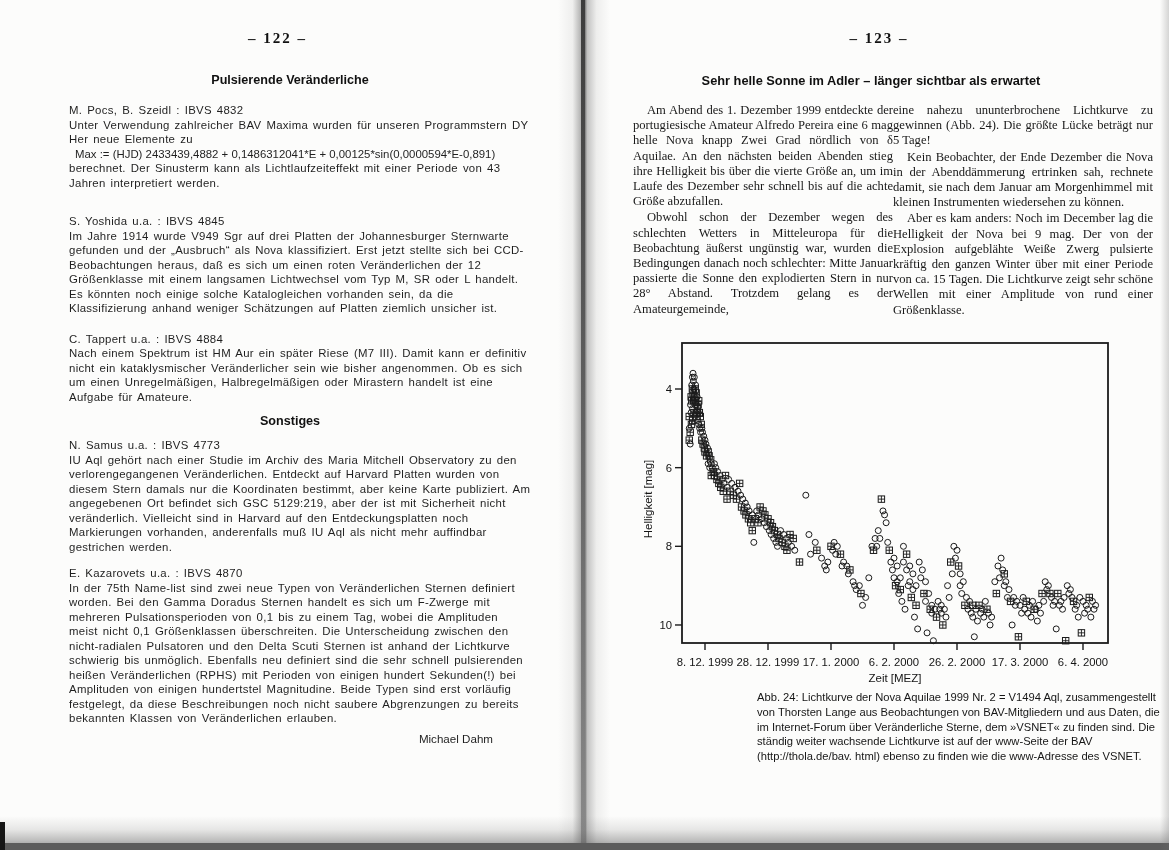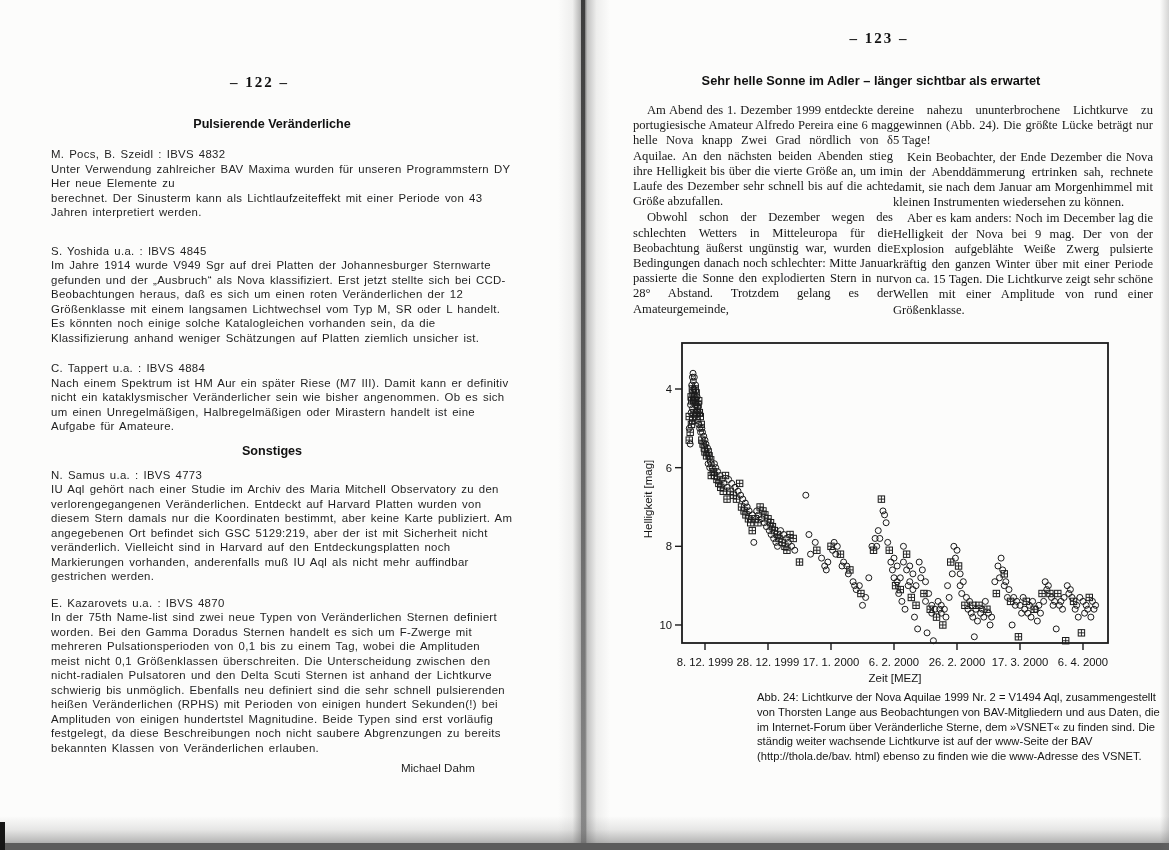--- a/index.html
+++ b/index.html
@@ -13,21 +13,21 @@
   .gutter-line{left:581px;top:0;width:4px;height:850px;
     background:linear-gradient(180deg,#3c3c3c,#666 55%,#8a8a8a);}
   .shadow-bottom{left:0;top:816px;width:1169px;height:34px;
     background:linear-gradient(180deg,rgba(120,120,120,0) 0%,rgba(115,115,115,.16) 40%,
       rgba(95,95,95,.40) 72%,rgba(70,70,70,.62) 100%);}
   .band-dark{left:0;top:843px;width:1169px;height:7px;background:#5c5c5c;}
   .corner-mark{left:0;top:822px;width:5px;height:28px;background:#151515;}
   .right-edge{left:1160px;top:0;width:9px;height:850px;
     background:linear-gradient(90deg,rgba(0,0,0,0),rgba(110,110,110,.28));}
   
-  #left-page{left:51px;top:30px;width:462px;margin-top:44px;}
+  #left-page{left:69px;top:30px;width:462px;}
   .pageno{font-family:"Liberation Serif",serif;font-weight:bold;font-size:15px;
     letter-spacing:2px;text-align:center;color:#111;}
   #left-page .pageno{margin-right:45px;}
   .l-heading{font-size:12.6px;font-weight:bold;text-align:center;margin-right:20px;color:#111;}
   #lp-heading1{margin-top:26px;}
   #lp-heading2{margin-top:10px;}
   .l-section{font-size:11.4px;line-height:14.5px;letter-spacing:.3px;word-spacing:1.5px;}
   .sec1{margin-top:16px;}.sec2{margin-top:24px;}.sec3{margin-top:16px;}
   .sec4{margin-top:10px;}.sec5{margin-top:12px;}
   .formula{letter-spacing:0;word-spacing:0;padding-left:6px;white-space:nowrap;}
@@ -57,20 +57,21 @@
 <div class="abs corner-mark"></div>
 <div class="abs right-edge"></div>
 
 <div id="left-page" class="abs">
   <div class="pageno">–  122  –</div>
   <div id="lp-heading1" class="l-heading">Pulsierende Veränderliche</div>
 
   <div class="l-section sec1">
     <div>M. Pocs, B. Szeidl : IBVS 4832</div>
     <div>Unter Verwendung zahlreicher BAV Maxima wurden für unseren Programmstern DY Her neue Elemente zu</div>
+    <div class="formula">Max := (HJD) 2433439,4882 + 0,1486312041*E + 0,00125*sin(0,0000594*E-0,891)</div>
     <div>berechnet. Der Sinusterm kann als Lichtlaufzeiteffekt mit einer Periode von 43 Jahren interpretiert werden.</div>
   </div>
 
   <div class="l-section sec2">
     <div>S. Yoshida u.a. : IBVS 4845</div>
     <div>Im Jahre 1914 wurde V949 Sgr auf drei Platten der Johannesburger Sternwarte gefunden und der „Ausbruch“ als Nova klassifiziert. Erst jetzt stellte sich bei CCD-Beobachtungen heraus, daß es sich um einen roten Veränderlichen der 12 Größenklasse mit einem langsamen Lichtwechsel vom Typ M, SR oder L handelt. Es könnten noch einige solche Katalogleichen vorhanden sein, da die Klassifizierung anhand weniger Schätzungen auf Platten ziemlich unsicher ist.</div>
   </div>
 
   <div class="l-section sec3">
     <div>C. Tappert u.a. : IBVS 4884</div>

